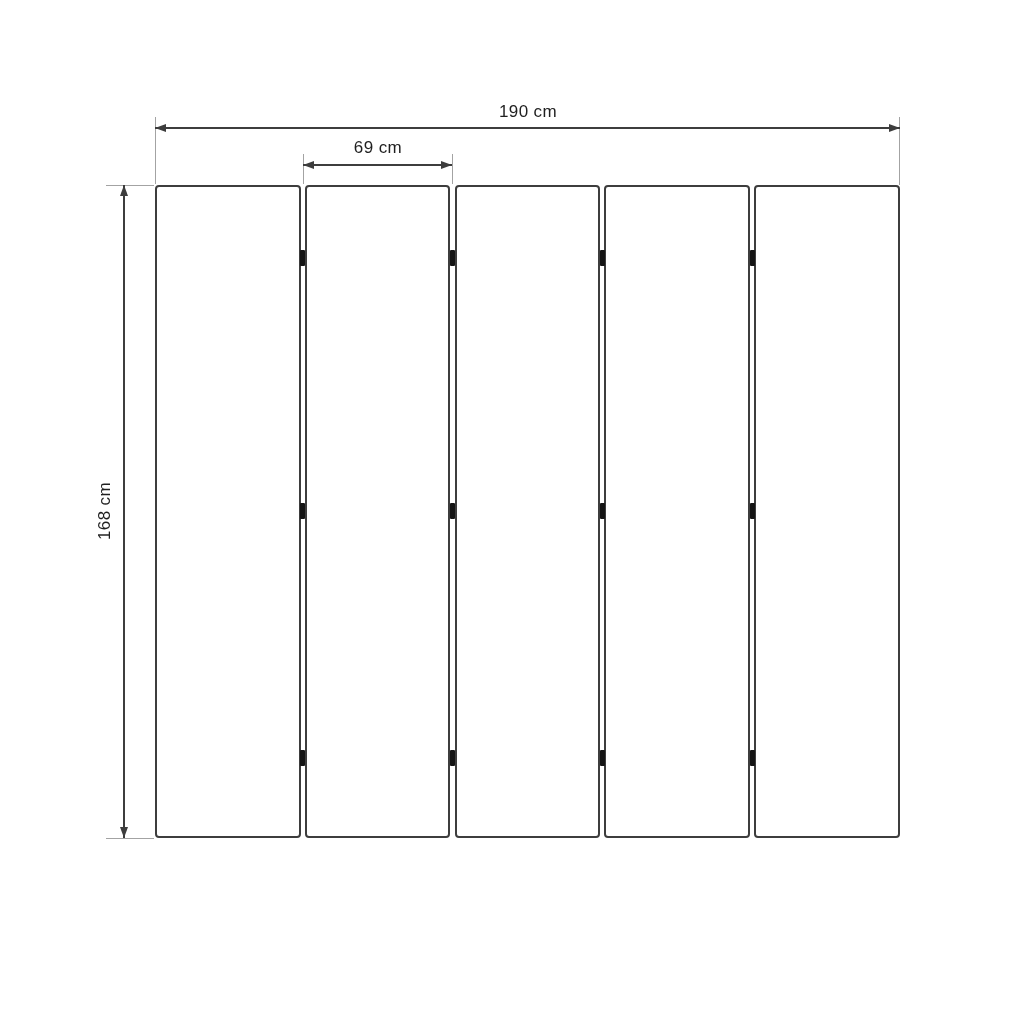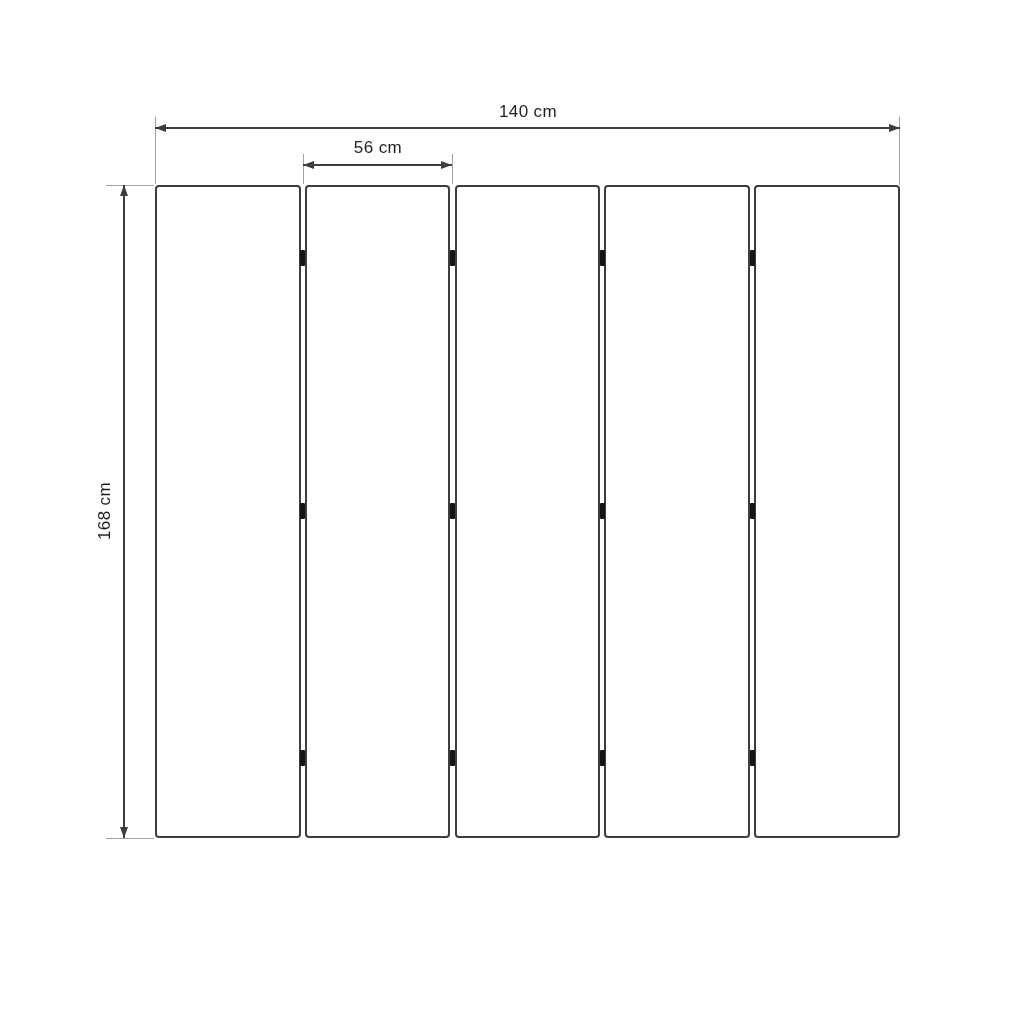--- a/index.html
+++ b/index.html
@@ -104,21 +104,21 @@
     </div>
 
   <div class="ext ext-v" style="left:154.5px;top:117px;height:67px"></div>
   <div class="ext ext-v" style="left:899px;top:117px;height:68px"></div>
   <div class="ext ext-v" style="left:302.6px;top:154px;height:30px"></div>
   <div class="ext ext-v" style="left:452.4px;top:154px;height:30px"></div>
   <div class="ext ext-h" style="left:106px;top:184.5px;width:48px"></div>
   <div class="ext ext-h" style="left:106px;top:837.5px;width:48px"></div>
 
   <div class="dim dim-h" style="left:155px;top:127px;width:745px"></div>
-  <div class="dim-label" style="left:528px;top:102px">140 cm</div>
+  <div class="dim-label" style="left:528px;top:102px">190 cm</div>
 
   <div class="dim dim-h" style="left:302.6px;top:164px;width:149.8px"></div>
-  <div class="dim-label" style="left:378px;top:138px">56 cm</div>
+  <div class="dim-label" style="left:378px;top:138px">69 cm</div>
 
   <div class="dim dim-v" style="left:123px;top:185px;height:653px"></div>
   <div class="dim-label rotated" style="left:105px;top:511px">168 cm</div>
 
 </div>
 
 </body></html>

